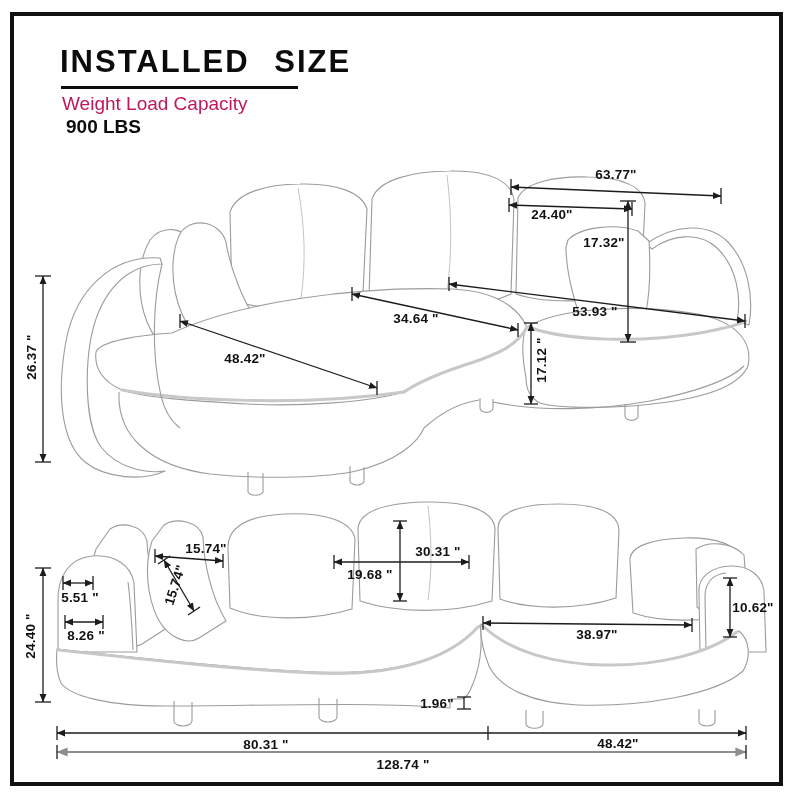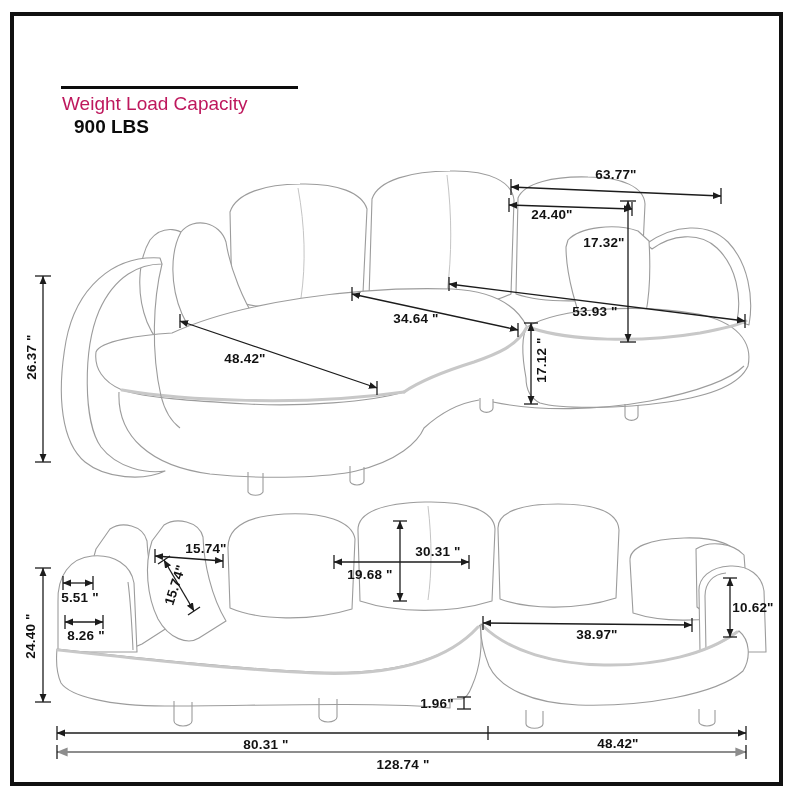--- a/index.html
+++ b/index.html
@@ -4,40 +4,41 @@
 <style>
   html,body{margin:0;padding:0;background:#fff;}
   .stage{position:relative;width:800px;height:800px;background:#fff;overflow:hidden;
          font-family:"Liberation Sans",sans-serif;}
   .frame{position:absolute;left:10px;top:12px;width:773px;height:774px;
          border:4px solid #111;pointer-events:none;box-sizing:border-box;}
   .title{position:absolute;left:60px;top:44px;font-size:31px;font-weight:800;
          letter-spacing:2px;word-spacing:14px;color:#0c0c0c;white-space:nowrap;}
   .rule{position:absolute;left:61px;top:86px;width:237px;height:3px;background:#0c0c0c;}
   .subtitle{position:absolute;left:62px;top:93px;font-size:19px;color:#be185d;}
-  .capacity{position:absolute;left:74px;top:116px;font-size:19px;font-weight:700;color:#0c0c0c;}
+  .capacity{position:absolute;left:66px;top:116px;font-size:19px;font-weight:700;color:#0c0c0c;}
   svg.art{position:absolute;left:0;top:0;}
   .sofa path{fill:#fff;stroke:#9c9c9c;stroke-width:1.1;stroke-linejoin:round;}
   .sofa path.open{fill:none;}
   .sofa path.pipe{fill:none;stroke:#c8c8c8;stroke-width:3;stroke-linecap:round;}
   .sofa path.fold{fill:none;stroke:#bdbdbd;stroke-width:0.9;}
   .dim line{stroke:#1c1c1c;stroke-width:1.3;}
   .dim line.gray{stroke:#8d8d8d;stroke-width:2.2;}
   .lbl{position:absolute;transform:translate(-50%,-50%);font-size:13.5px;font-weight:600;
        color:#121212;white-space:nowrap;letter-spacing:.2px;}
   .lbl.r90{transform:translate(-50%,-50%) rotate(-90deg);}
   .lbl.r72{transform:translate(-50%,-50%) rotate(-72deg);}
 </style>
 </head>
 <body>
 
 <div class="stage">
 
   <div class="frame"></div>
 
+  <div class="title">INSTALLED SIZE</div>
   <div class="rule"></div>
   <div class="subtitle">Weight Load Capacity</div>
   <div class="capacity">900 LBS</div>
 
   <svg class="art" width="800" height="800" viewBox="0 0 800 800">
     <defs>
       <marker id="arr" viewBox="0 0 10 10" refX="8.6" refY="5" markerWidth="7.2" markerHeight="7.2" orient="auto-start-reverse">
           <path d="M0,1.3 L9,5 L0,8.7 Z" fill="#1c1c1c"></path>
         </marker>
       <marker id="arrg" viewBox="0 0 10 10" refX="8.6" refY="5" markerWidth="5.6" markerHeight="5.6" orient="auto-start-reverse">

